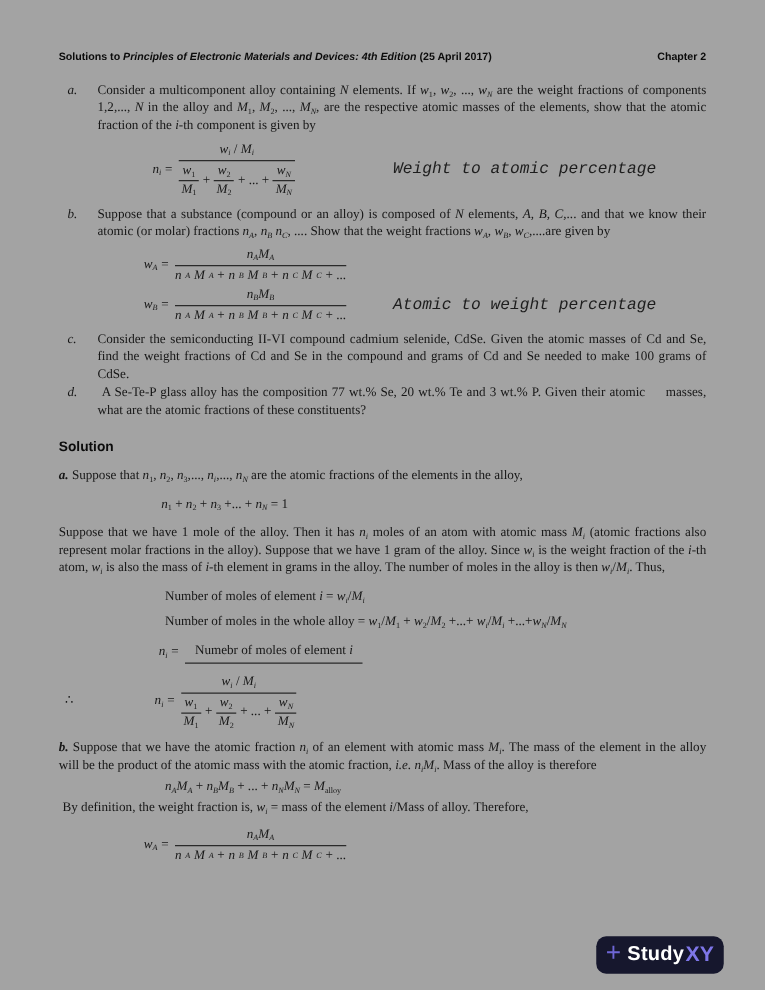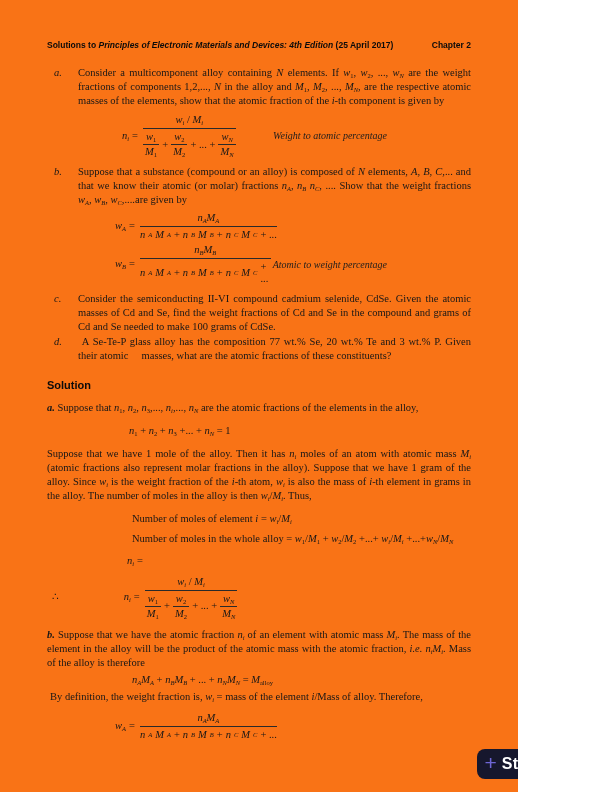--- a/index.html
+++ b/index.html
@@ -1,17 +1,17 @@
 <!DOCTYPE html>
 <html><head>
 <meta charset="utf-8">
 <style>
   html,body{margin:0;padding:0;background:#fff;}
   .page{
-    position:relative;width:518px;height:792px;background:#f97316;
+    position:relative;width:612px;height:792px;background:#a3a3a3;
     font-family:"Liberation Serif", serif;font-size:10.5px;color:#171717;
     box-sizing:border-box;padding:40px 47px 0 47px;overflow:hidden;
   }
   
   .hdr{display:flex;justify-content:space-between;align-items:baseline;
     font-family:"Liberation Sans", sans-serif;font-size:8.5px;font-weight:bold;
     margin-bottom:16px;color:#0b0b0b;}
   .hdr i{font-style:italic;}
   
   .problem{display:flex;line-height:14px;margin-bottom:1px;}
@@ -21,21 +21,21 @@
   i{font-style:italic;}
   
   .eqrow{display:flex;align-items:center;line-height:1.15;}
   .eqs{margin:0 3px;}
   .frac{display:inline-flex;flex-direction:column;align-items:stretch;margin:0 2px;}
   .frac>.num{text-align:center;border-bottom:1px solid #2a2a2a;padding:1px 8px 2px 8px;}
   .frac>.den{display:flex;align-items:center;justify-content:center;padding-top:2px;gap:3px;}
   .mfrac{display:inline-flex;flex-direction:column;align-items:center;}
   .mfrac .mn{border-bottom:1px solid #2a2a2a;padding:0 3px 1px 3px;text-align:center;align-self:stretch;}
   .mfrac .md{padding-top:1px;}
-  .eqlabel{margin-left:auto;margin-right:84px;font-style:italic;font-size:10px;color:#1d1d1d;white-space:nowrap;}
+  .eqlabel{margin-left:auto;margin-right:40px;font-style:italic;font-size:13px;color:#1d1d1d;white-space:nowrap;font-family:Liberation Mono, monospace;}
   
   .sol-heading{font-family:"Liberation Sans", sans-serif;font-weight:bold;font-size:11px;
     margin:16px 0 10px 0;color:#0b0b0b;}
   .para{line-height:14px;text-align:justify;}
   .bmark{font-weight:bold;font-style:italic;}
   .mline{line-height:16px;}
   
   .logo{position:absolute;left:477px;top:749px;width:102px;height:30px;background:#16172d;
     border-radius:8px;display:flex;align-items:center;justify-content:center;gap:5px;
     font-family:"Liberation Sans", sans-serif;cursor:pointer;}
@@ -128,20 +128,21 @@
   <div class="para">Suppose that we have 1 mole of the alloy. Then it has <i>n</i><sub><i>i</i></sub> moles of an atom with atomic mass <i>M</i><sub><i>i</i></sub> (atomic fractions also represent molar fractions in the alloy). Suppose that we have 1 gram of the alloy. Since <i>w</i><sub><i>i</i></sub> is the weight fraction of the <i>i</i>-th atom, <i>w</i><sub><i>i</i></sub> is also the mass of <i>i</i>-th element in grams in the alloy. The number of moles in the alloy is then <i>w</i><sub><i>i</i></sub>/<i>M</i><sub><i>i</i></sub>. Thus,</div>
 
   <div class="mline" style="margin:8px 0 0 85px;">Number of moles of element <i>i</i> = <i>w</i><sub><i>i</i></sub>/<i>M</i><sub><i>i</i></sub></div>
   <div class="mline" style="margin:4px 0 8px 85px;">Number of moles in the whole alloy = <i>w</i><sub>1</sub>/<i>M</i><sub>1</sub> + <i>w</i><sub>2</sub>/<i>M</i><sub>2</sub> +...+ <i>w</i><sub><i>i</i></sub>/<i>M</i><sub><i>i</i></sub>  +...+<i>w</i><sub><i>N</i></sub>/<i>M</i><sub><i>N</i></sub></div>
 
 
   <div class="eqrow" style="margin:6px 0 6px 80px;">
     <span><i>n</i><sub><i>i</i></sub></span>
     <span class="eqs">=</span>
     <span class="frac">
+      <span class="num">Numebr of moles of element <i>i</i></span>
     </span>
   </div>
 
   <div class="eqrow" style="margin:8px 0 8px 5px;">
     <span>∴</span>
     <span style="margin-left:65px;"><i>n</i><sub><i>i</i></sub></span>
     <span class="eqs">=</span>
     <span class="frac">
       <span class="num"><i>w</i><sub><i>i</i></sub> / <i>M</i><sub><i>i</i></sub></span>
       <span class="den">

